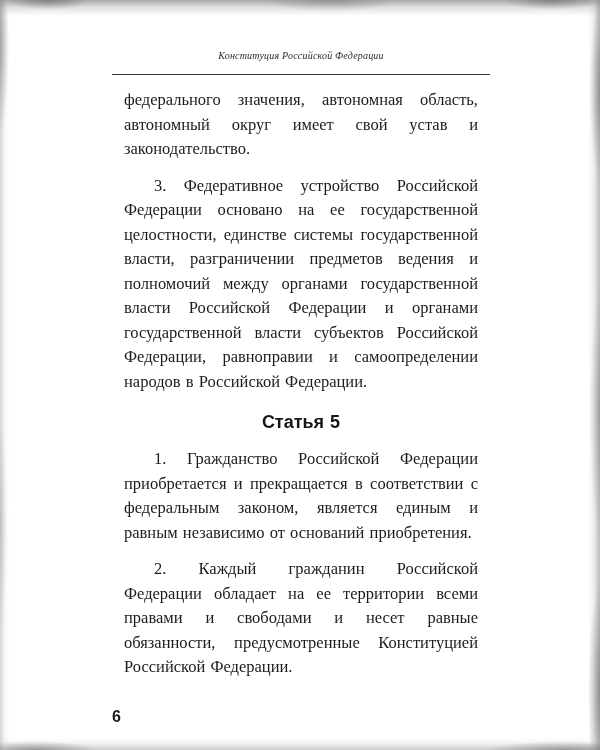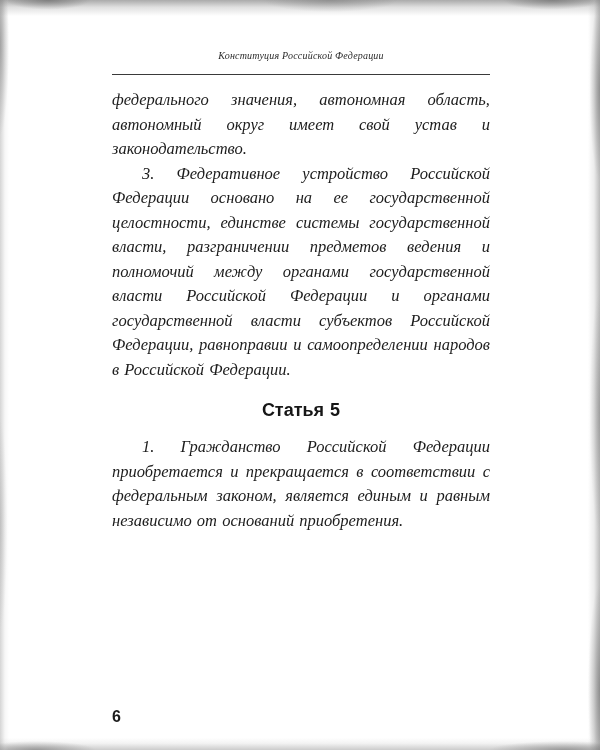--- a/index.html
+++ b/index.html
@@ -67,23 +67,22 @@
   }
 
   .page-body {
     margin: 13px 110px 0 112px;
     font-size: 16.5px;
     line-height: 24.5px;
     text-align: justify;
     word-spacing: 1px;
   }
   .page-body p {
-    margin: 0;
+    margin: 12px;
     text-indent: 30px;
-    font-style: italic;
   }
   .page-body p.continued {
     text-indent: 0;
   }
   .article-heading {
     margin: 16px 0 13px 0;
     text-align: center;
     font-family: "Liberation Sans", "DejaVu Sans", sans-serif;
     font-weight: 700;
     font-size: 18px;
@@ -114,17 +113,18 @@
 
   <div class="running-head">Конституция Российской Федерации</div>
 
   <div class="head-rule"></div>
 
   <div class="page-body">
     <p class="continued">федерального значения, автономная область, автономный округ имеет свой устав и законодательство.</p>
     <p>3. Федеративное устройство Российской Федерации основано на ее государственной целостности, единстве системы государственной власти, разграничении предметов ведения и полномочий между органами государственной власти Российской Федерации и органами государственной власти субъектов Российской Федерации, равноправии и самоопределении народов в Российской Федерации.</p>
     <h2 class="article-heading">Статья 5</h2>
     <p>1. Гражданство Российской Федерации приобретается и прекращается в соответствии с федеральным законом, является единым и равным независимо от оснований приобретения.</p>
+    <p>2. Каждый гражданин Российской Федерации обладает на ее территории всеми правами и свободами и несет равные обязанности, предусмотренные Конституцией Российской Федерации.</p>
   </div>
 
   <div class="page-number">6</div>
 
 </div>
 
 </body></html>

